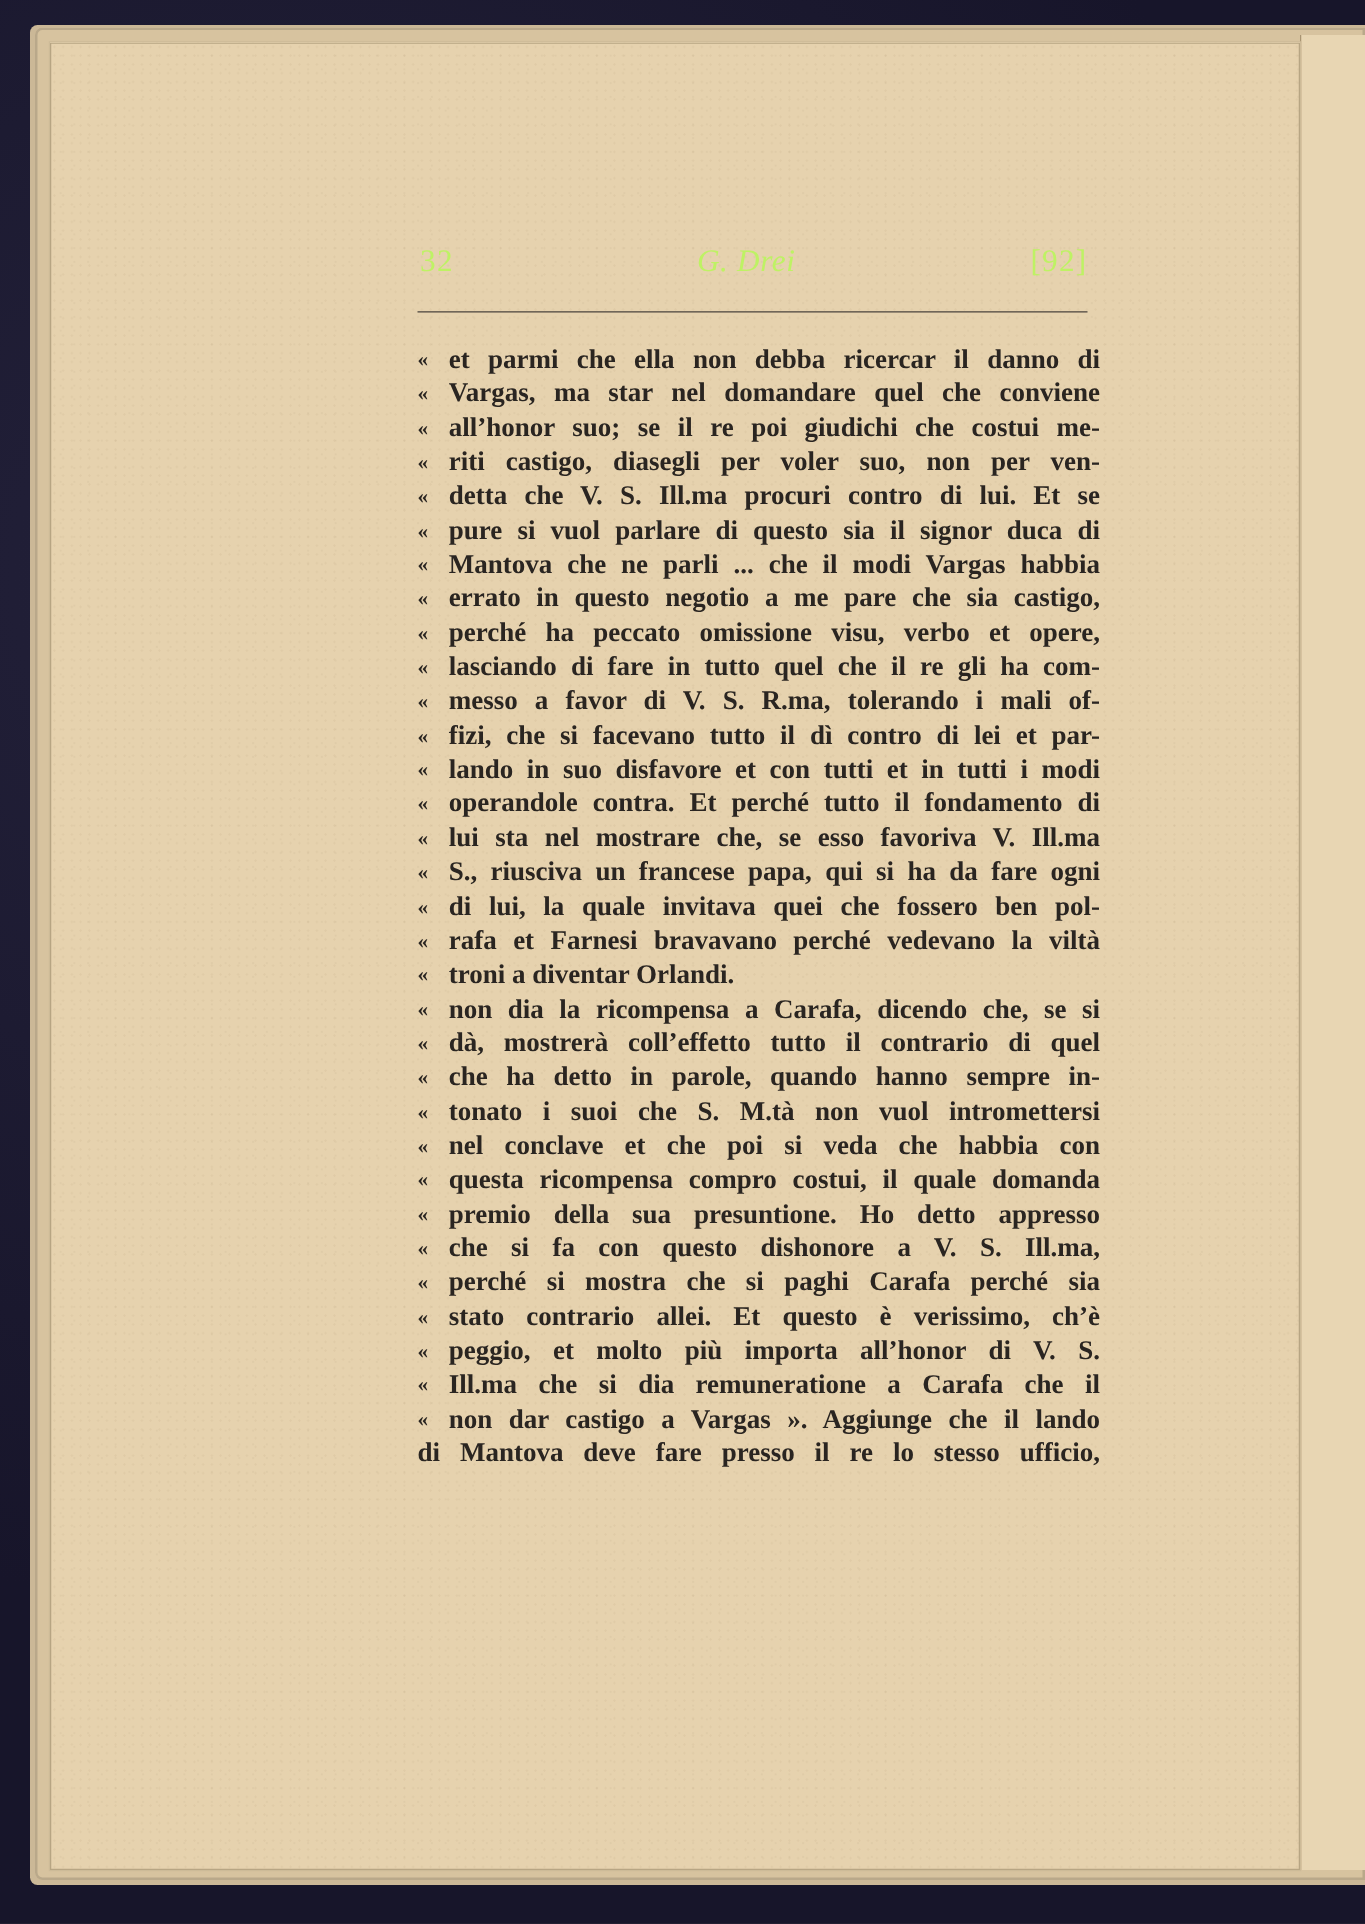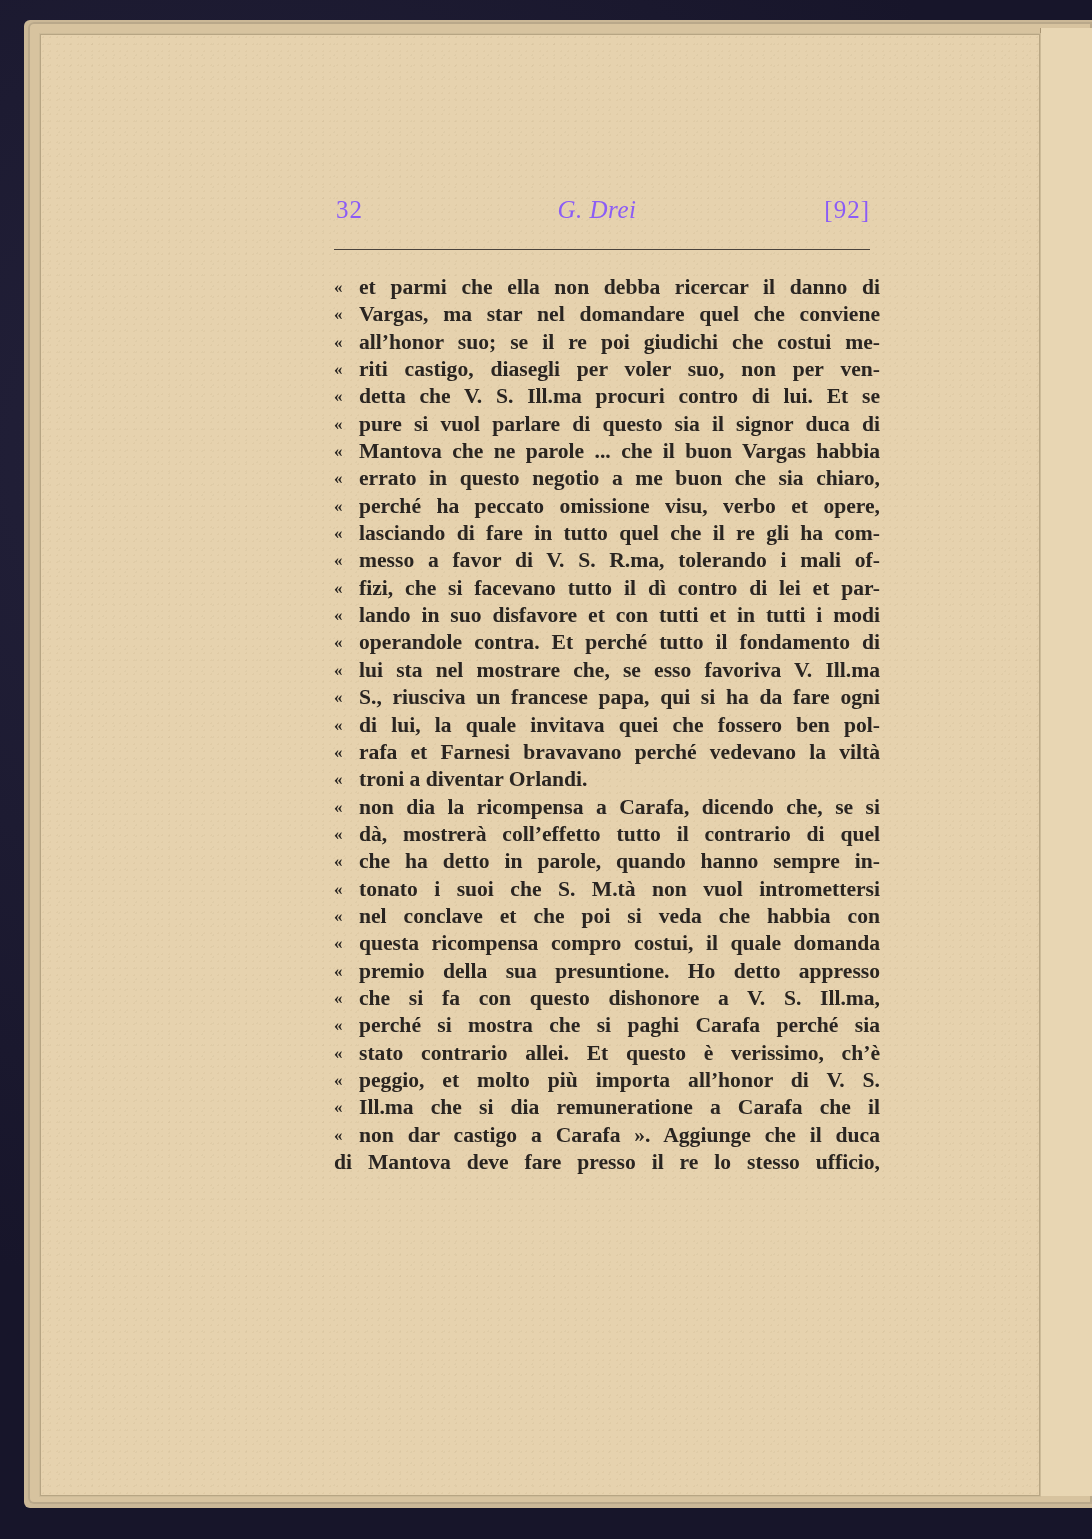--- a/index.html
+++ b/index.html
@@ -62,21 +62,21 @@
       height: 1468px;
       background: #e8d6b3;
       border-left: 1px solid #a89472;
     }
     .header {
       position: absolute;
       left: 336px;
       top: 196px;
       width: 534px;
       height: 40px;
-      color: #8b5cf6;
+      color: #bef264;
     }
     .page-number {
       position: absolute;
       left: 0;
       top: 0;
       font-size: 25px;
       letter-spacing: 1px;
     }
     .running-title {
       position: absolute;
@@ -151,22 +151,22 @@
 </div>
 <div class="header-rule"></div>
 
 <div class="body-text" id="body-text">
     <span class="line"><span class="guillemet">«</span><span>et parmi che ella non debba ricercar il danno di</span></span>
     <span class="line"><span class="guillemet">«</span><span>Vargas, ma star nel domandare quel che conviene</span></span>
     <span class="line"><span class="guillemet">«</span><span>all’honor suo; se il re poi giudichi che costui me-</span></span>
     <span class="line"><span class="guillemet">«</span><span>riti castigo, diasegli per voler suo, non per ven-</span></span>
     <span class="line"><span class="guillemet">«</span><span>detta che V. S. Ill.ma procuri contro di lui. Et se</span></span>
     <span class="line"><span class="guillemet">«</span><span>pure si vuol parlare di questo sia il signor duca di</span></span>
-    <span class="line"><span class="guillemet">«</span><span>Mantova che ne parole ... che il buon Vargas habbia</span></span>
-    <span class="line"><span class="guillemet">«</span><span>errato in questo negotio a me buon che sia chiaro,</span></span>
+    <span class="line"><span class="guillemet">«</span><span>Mantova che ne parli ... che il modi Vargas habbia</span></span>
+    <span class="line"><span class="guillemet">«</span><span>errato in questo negotio a me pare che sia castigo,</span></span>
     <span class="line"><span class="guillemet">«</span><span>perché ha peccato omissione visu, verbo et opere,</span></span>
     <span class="line"><span class="guillemet">«</span><span>lasciando di fare in tutto quel che il re gli ha com-</span></span>
     <span class="line"><span class="guillemet">«</span><span>messo a favor di V. S. R.ma, tolerando i mali of-</span></span>
     <span class="line"><span class="guillemet">«</span><span>fizi, che si facevano tutto il dì contro di lei et par-</span></span>
     <span class="line"><span class="guillemet">«</span><span>lando in suo disfavore et con tutti et in tutti i modi</span></span>
     <span class="line"><span class="guillemet">«</span><span>operandole contra. Et perché tutto il fondamento di</span></span>
     <span class="line"><span class="guillemet">«</span><span>lui sta nel mostrare che, se esso favoriva V. Ill.ma</span></span>
     <span class="line"><span class="guillemet">«</span><span>S., riusciva un francese papa, qui si ha da fare ogni</span></span>
     <span class="line"><span class="guillemet">«</span><span>di lui, la quale invitava quei che fossero ben pol-</span></span>
     <span class="line"><span class="guillemet">«</span><span>rafa et Farnesi bravavano perché vedevano la viltà</span></span>
@@ -176,15 +176,15 @@
     <span class="line"><span class="guillemet">«</span><span>che ha detto in parole, quando hanno sempre in-</span></span>
     <span class="line"><span class="guillemet">«</span><span>tonato i suoi che S. M.tà non vuol intromettersi</span></span>
     <span class="line"><span class="guillemet">«</span><span>nel conclave et che poi si veda che habbia con</span></span>
     <span class="line"><span class="guillemet">«</span><span>questa ricompensa compro costui, il quale domanda</span></span>
     <span class="line"><span class="guillemet">«</span><span>premio della sua presuntione. Ho detto appresso</span></span>
     <span class="line"><span class="guillemet">«</span><span>che si fa con questo dishonore a V. S. Ill.ma,</span></span>
     <span class="line"><span class="guillemet">«</span><span>perché si mostra che si paghi Carafa perché sia</span></span>
     <span class="line"><span class="guillemet">«</span><span>stato contrario allei. Et questo è verissimo, ch’è</span></span>
     <span class="line"><span class="guillemet">«</span><span>peggio, et molto più importa all’honor di V. S.</span></span>
     <span class="line"><span class="guillemet">«</span><span>Ill.ma che si dia remuneratione a Carafa che il</span></span>
-    <span class="line"><span class="guillemet">«</span><span>non dar castigo a Carafa ». Aggiunge che il duca</span></span>
+    <span class="line"><span class="guillemet">«</span><span>non dar castigo a Vargas ». Aggiunge che il lando</span></span>
     <span class="line"><span>di Mantova deve fare presso il re lo stesso ufficio,</span></span>
   </div>
 
 </body></html>

